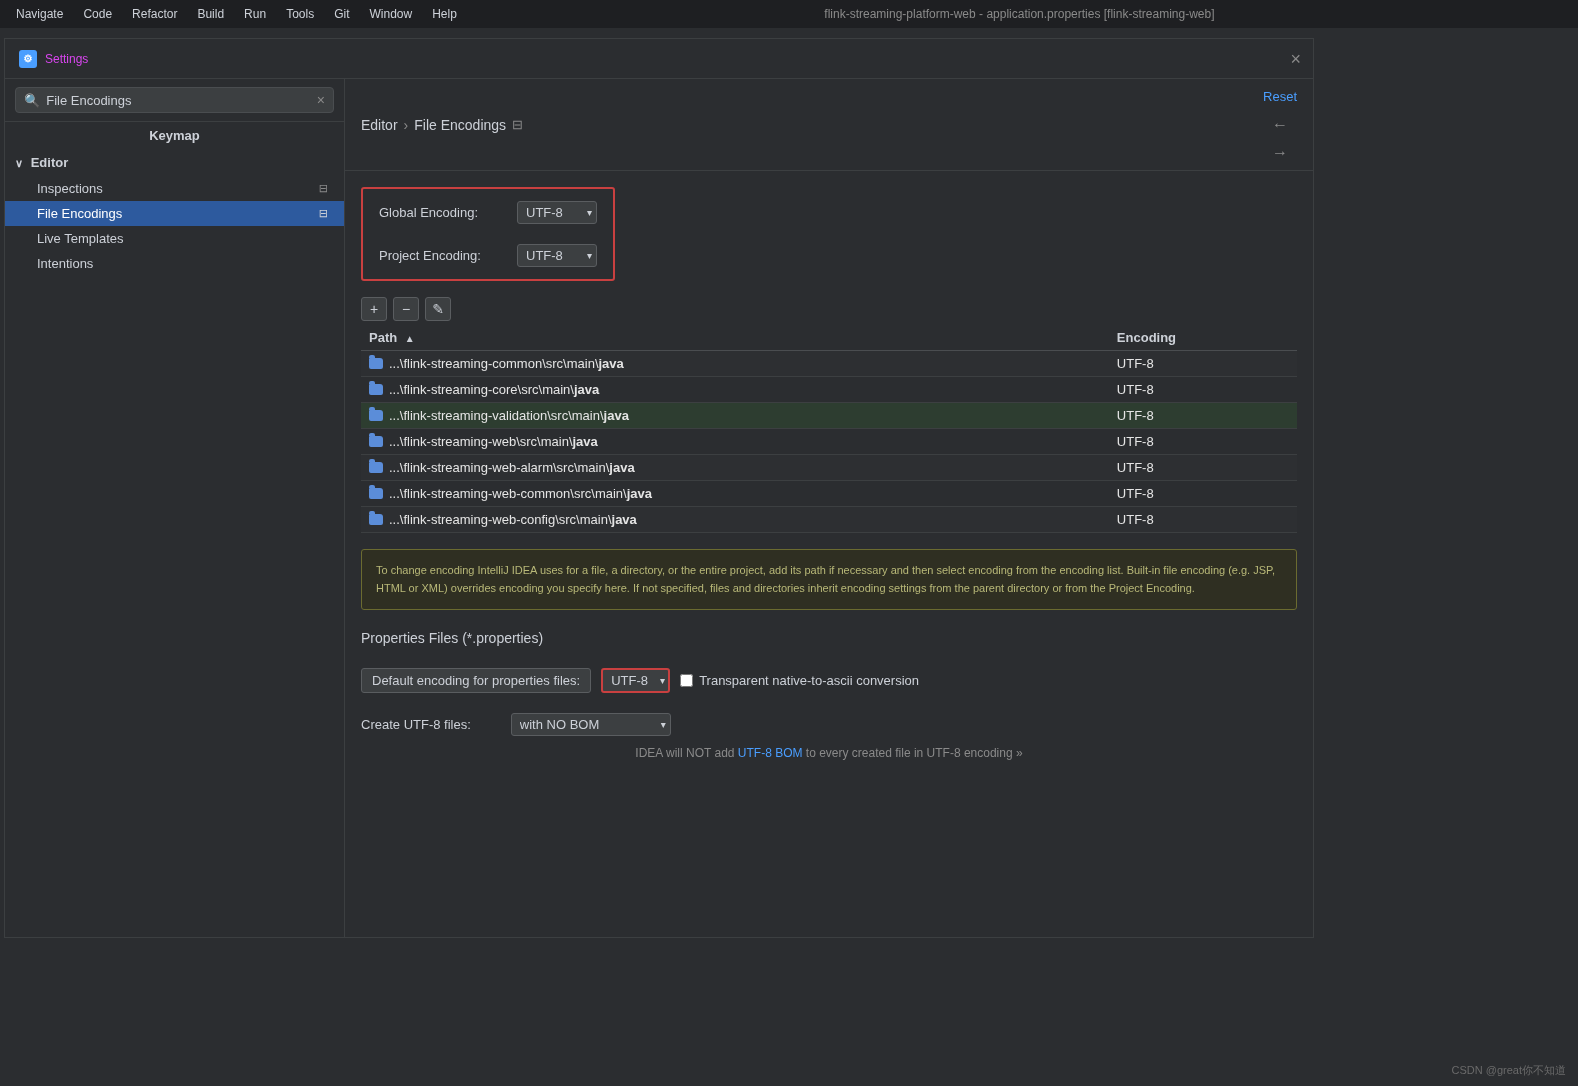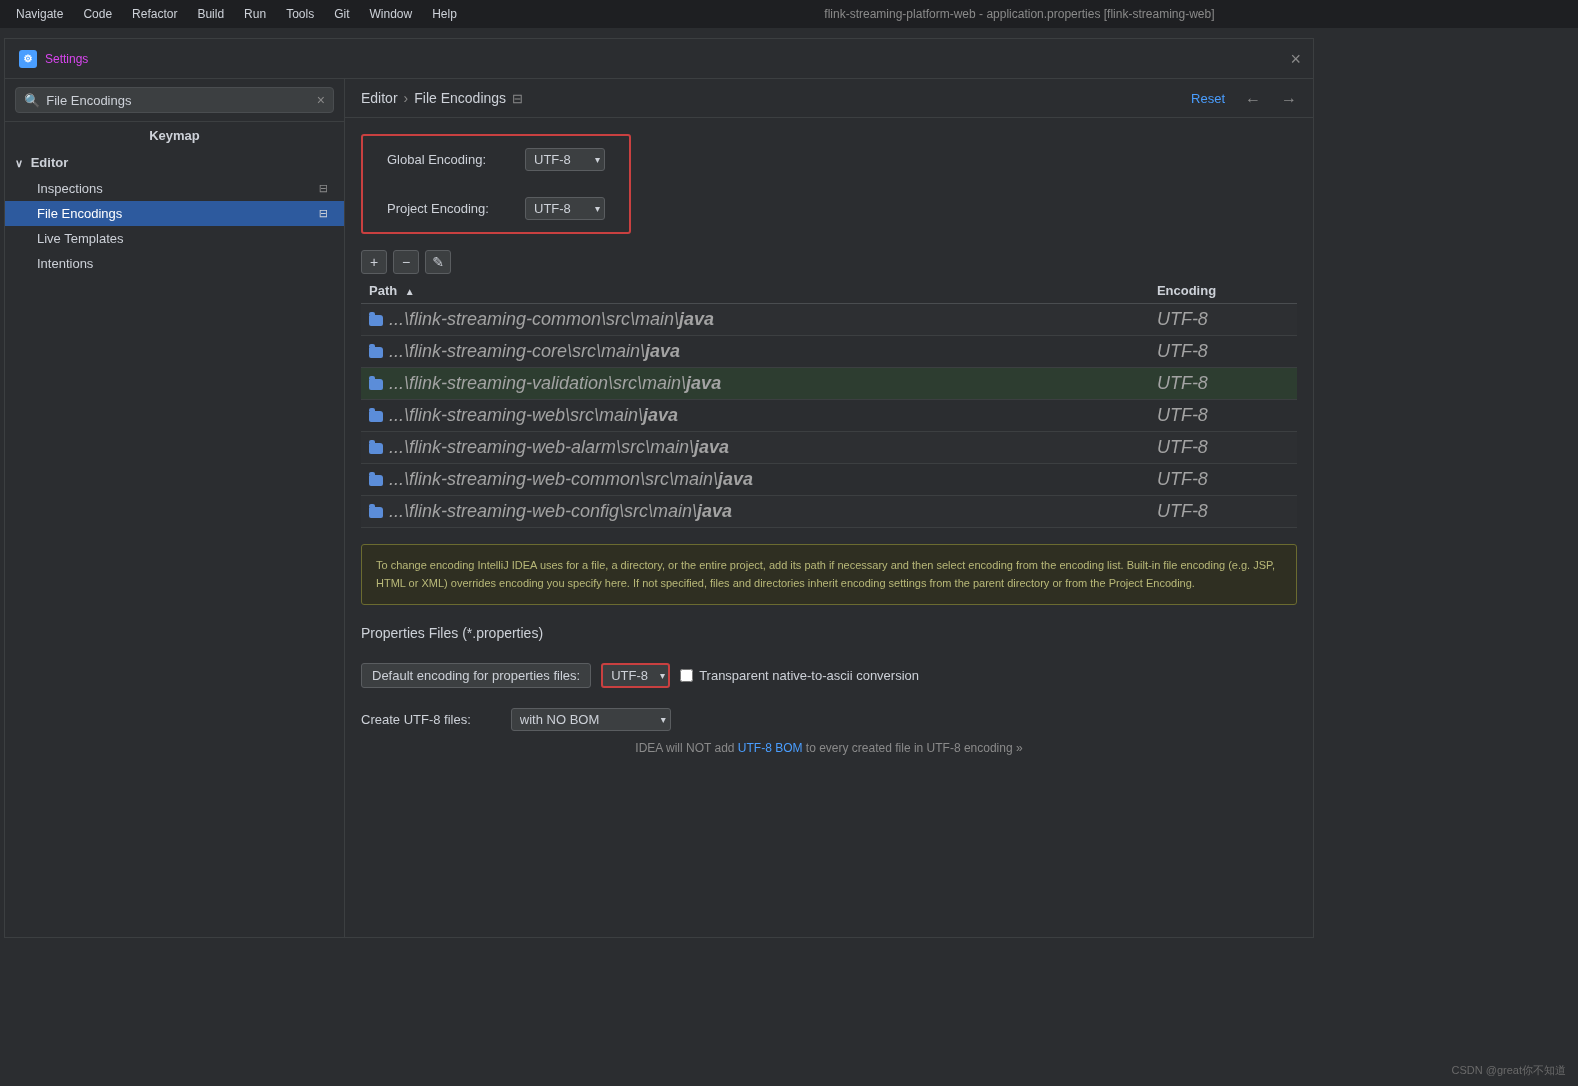--- a/index.html
+++ b/index.html
@@ -196,21 +196,22 @@
       color: #cdd1d8;
     }
     .breadcrumb-sep { color: #8a8a8a; }
     .breadcrumb-icon {
       color: #8a8a8a;
       font-size: 13px;
     }
     .header-actions {
       display: flex;
       align-items: center;
-      gap: 20px;
+      gap: 10px;
+      flex-direction: column;
     }
     .reset-btn {
       color: #4a9eff;
       cursor: pointer;
       font-size: 13px;
       background: none;
       border: none;
     }
     .nav-btn {
       color: #8a8a8a;
@@ -223,24 +224,24 @@
     .content-body {
       flex: 1;
       overflow-y: auto;
       padding: 16px;
     }
 
     
     .encoding-section {
       border: 2px solid #c94040;
       border-radius: 3px;
-      padding: 12px 24px;
+      padding: 12px 16px;
       display: inline-flex;
       flex-direction: column;
-      gap: 26px;
+      gap: 20px;
       margin-bottom: 16px;
     }
     .encoding-row {
       display: flex;
       align-items: center;
       gap: 8px;
     }
     .encoding-label {
       color: #cdd1d8;
       font-size: 13px;
@@ -308,24 +309,23 @@
       font-size: 13px;
       cursor: pointer;
     }
     .th-sort-icon {
       font-size: 10px;
       margin-left: 4px;
       color: #cdd1d8;
     }
     .file-table td {
       padding: 5px 8px;
-      font-size: 18px;
-      color: #a3a3a3;
+      font-size: 13px;
+      color: #e5e5e5;
       border-bottom: 1px solid #3c3f41;
-      font-style: italic;
     }
     .file-table tr:nth-child(odd) td { background: #2d2f32; }
     .file-table tr:nth-child(even) td { background: #2b2d30; }
     .file-table tr.highlighted td { background: #2d3d30; }
     .folder-icon {
       display: inline-block;
       width: 14px;
       height: 11px;
       background: #5b8dd9;
       border-radius: 1px 3px 2px 2px;

